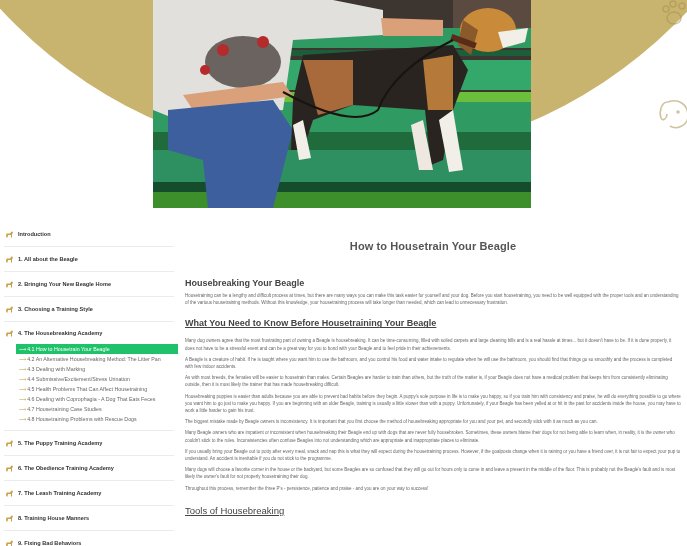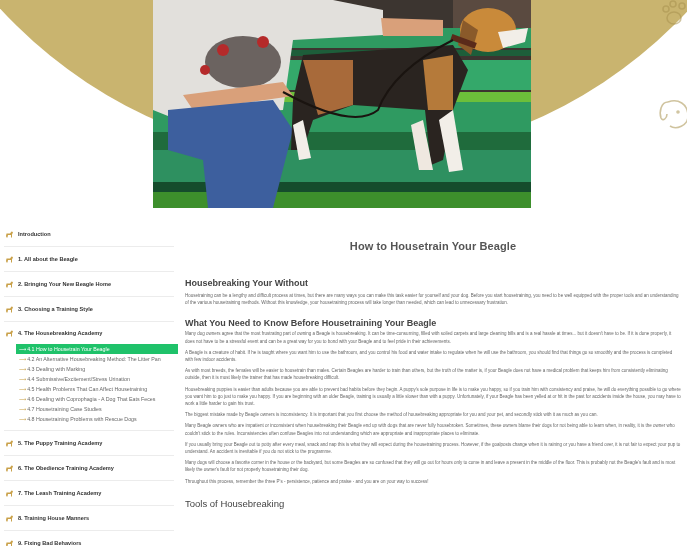--- a/index.html
+++ b/index.html
@@ -37,24 +37,24 @@
       font-size: 5.3px; color: #666; cursor: pointer; white-space: nowrap;
     }
     .sub .arrow { color: #c9a14a; font-size: 5px; margin-right: 1px; }
     .sub.active { background: #1fc26a; color: #fff; width: 162px; margin-left: 12px; }
     .sub.active .arrow { color: #fff; }
 
     
     .main { position: absolute; left: 185px; top: 222px; width: 496px; z-index: 3; }
     .page-title { text-align: center; font-size: 11px; color: #555; margin-top: 18px; margin-bottom: 26px; letter-spacing: 0.1px; }
     h2 { font-size: 9px; color: #444; font-weight: bold; margin-bottom: 4px; }
-    h2.tools { margin-top: 13px; font-weight: normal; font-size: 9.5px; }
+    h2.tools { margin-top: 13px; font-weight: normal; font-size: 9.5px; text-decoration: underline; }
     p { font-size: 4.5px; line-height: 7.2px; color: #666; margin-bottom: 4px; }
     .sec2 { margin-top: 12px; }
-    .sec2 h2 { font-size: 9px; margin-bottom: 2px; }
+    .sec2 h2 { font-size: 9px; margin-bottom: 9px; text-decoration: underline; }
   </style>
 </head>
 <body>
 
 <div class="hero-band"></div>
 
 <svg class="paw-deco" style="left:660px; top:0px;" width="30" height="30" viewBox="0 0 30 30">
   <g fill="none" stroke="#a99350" stroke-width="1.6">
     <ellipse cx="14" cy="18" rx="7" ry="6"></ellipse>
     <circle cx="6" cy="9" r="3"></circle>
@@ -207,21 +207,21 @@
         <path d="M2 10 L3 5 L10 5 L13 1 L16 2 L15 5 L14 7 L14 13 L12 13 L12 8 L6 8 L5 13 L3 13 Z" fill="#c9a14a"></path>
       </svg>
     <span>9. Fixing Bad Behaviors</span>
   </div>
 </nav>
 
 <main class="main">
   <h1 class="page-title">How to Housetrain Your Beagle</h1>
 
   <section>
-    <h2>Housebreaking Your Without</h2>
+    <h2>Housebreaking Your Beagle</h2>
     <p>Housetraining can be a lengthy and difficult process at times, but there are many ways you can make this task easier for yourself and your dog. Before you start housetraining, you need to be well equipped with the proper tools and an understanding of the various housetraining methods. Without this knowledge, your housetraining process will take longer than needed, which can lead to unnecessary frustration.</p>
   </section>
 
   <section class="sec2">
     <h2>What You Need to Know Before Housetraining Your Beagle</h2>
     <p>Many dog owners agree that the most frustrating part of owning a Beagle is housebreaking. It can be time-consuming, filled with soiled carpets and large cleaning bills and is a real hassle at times... but it doesn't have to be. If it is done properly, it does not have to be a stressful event and can be a great way for you to bond with your Beagle and to feel pride in their achievements.</p>
     <p>A Beagle is a creature of habit. If he is taught where you want him to use the bathroom, and you control his food and water intake to regulate when he will use the bathroom, you should find that things go so smoothly and the process is completed with few indoor accidents.</p>
     <p>As with most breeds, the females will be easier to housetrain than males. Certain Beagles are harder to train than others, but the truth of the matter is, if your Beagle does not have a medical problem that keeps him from consistently eliminating outside, then it is most likely the trainer that has made housebreaking difficult.</p>
     <p>Housebreaking puppies is easier than adults because you are able to prevent bad habits before they begin. A puppy's sole purpose in life is to make you happy, so if you train him with consistency and praise, he will do everything possible to go where you want him to go just to make you happy. If you are beginning with an older Beagle, training is usually a little slower than with a puppy. Unfortunately, if your Beagle has been yelled at or hit in the past for accidents inside the house, you may have to work a little harder to gain his trust.</p>
     <p>The biggest mistake made by Beagle owners is inconsistency. It is important that you first choose the method of housebreaking appropriate for you and your pet, and secondly stick with it as much as you can.</p>

